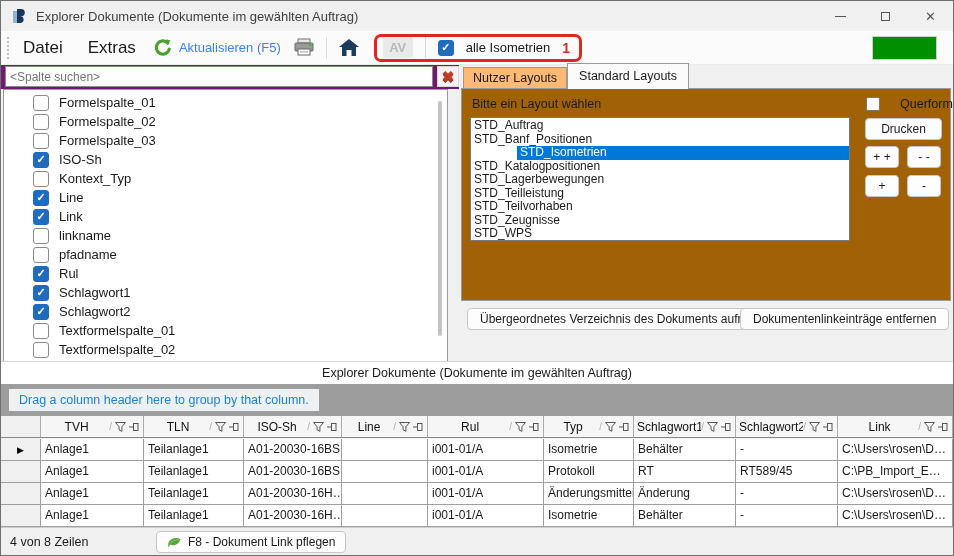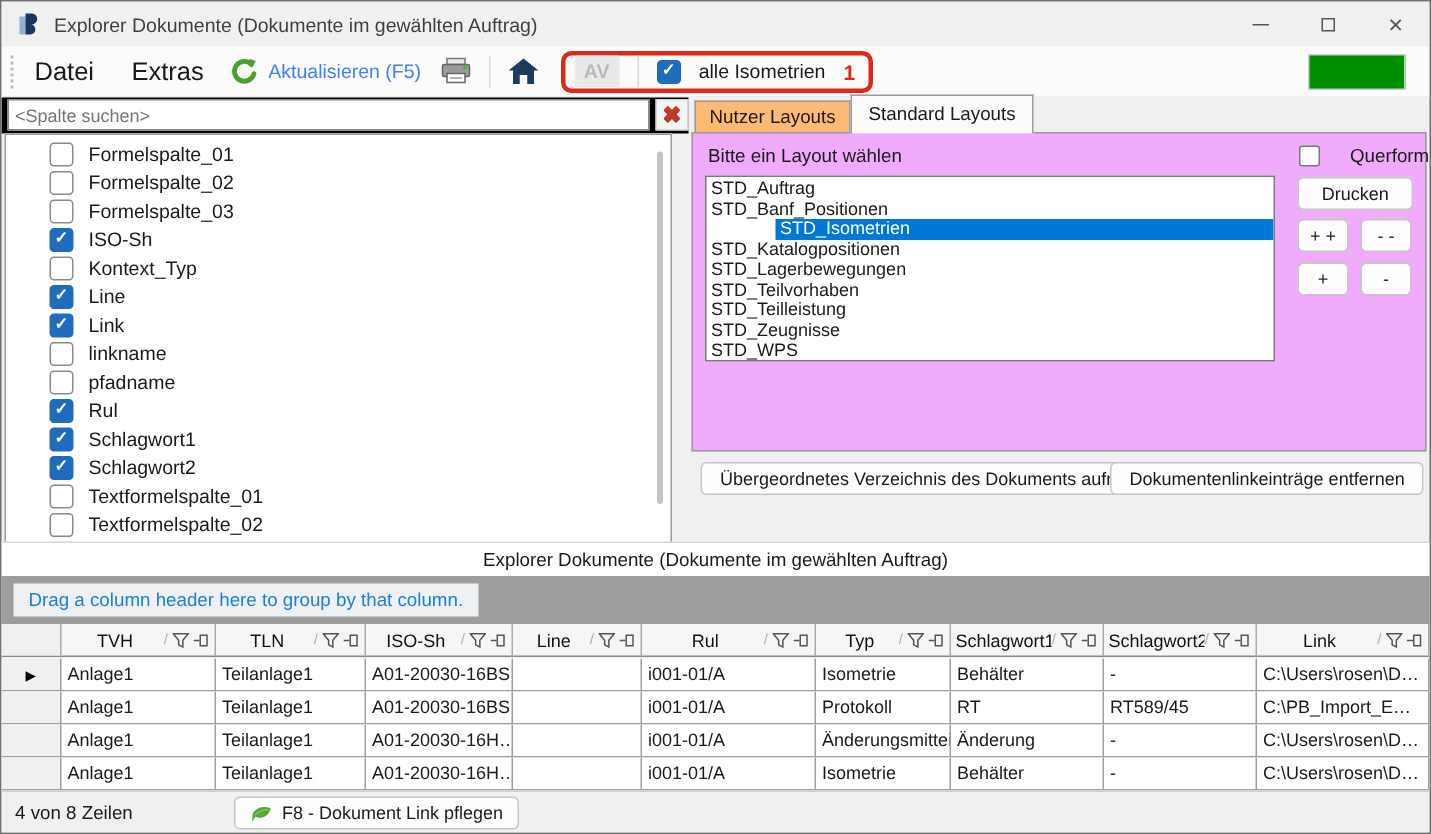--- a/index.html
+++ b/index.html
@@ -35,40 +35,40 @@
   .ann-sep{ width:1px; height:21px; background:#dadada; }
   .cb{ width:16px; height:16px; border:1px solid #8a8a8a; border-radius:3px; background:#fff;
     display:inline-flex; align-items:center; justify-content:center; flex:0 0 auto; }
   .cb.checked{ background:#1f6cbe; border-color:#1f6cbe; }
   .cb.checked::after{ content:"✓"; color:#fff; font-size:11px; font-weight:bold; line-height:1; }
   .iso-label{ font-size:13px; color:#1a1a1a; }
   .ann-num{ font-size:14px; font-weight:bold; color:#e0261d; }
   .green-indicator{ margin-left:auto; margin-right:16px; width:65px; height:24px;
     background:#008f00; border:1px solid #cfcfcf; }
   
-  .search-row{ position:absolute; top:64px; left:0; width:458px; height:24px; background:#000000; }
+  .search-row{ position:absolute; top:64px; left:0; width:458px; height:24px; background:#701a75; }
   .search-input{ position:absolute; left:4px; top:1px; width:428px; height:21px;
     border:1px solid #8a8a8a; font-size:12px; padding:0 4px; color:#333;
     font-family:"Liberation Sans",sans-serif; }
   .clear-btn{ position:absolute; left:436px; top:1px; width:22px; height:21px;
     background:#f4f4f4; border:1px solid #dcd3cd; display:flex; align-items:center; justify-content:center; }
   .clear-x{ color:#c43a26; font-size:15px; font-weight:bold; line-height:1; text-shadow:0 1px 0 #8e2416; }
   .column-list{ position:absolute; left:2px; top:88px; width:445px; height:348px; background:#fff;
     border:1px solid #9a9a9a; overflow:hidden; padding-top:3px; }
   .col-item{ display:flex; align-items:center; height:19px; padding-left:29px; gap:10px; }
   .col-label{ font-size:13px; color:#1a1a1a; }
   .list-scrollbar{ position:absolute; left:437px; top:100px; width:4px; height:235px;
     background:#c3c3c3; border-radius:2px; }
   
   .tabs{ position:absolute; left:462px; top:64px; height:24px; display:flex; align-items:flex-end; }
   .tab{ font-size:12.5px; color:#1a1a1a; background:#fdba74; border:1px solid #9a9a9a; border-bottom:none;
     padding:3px 9px 4px 9px; font-family:"Liberation Sans",sans-serif;}
   .tab.active{ background:#fbfbfb; padding:5px 11px 6px 11px; position:relative; z-index:3; }
   .groupbox{ position:absolute; left:460px; top:87px; width:490px; height:213px;
-    border:1px solid #9a9a9a; background:#f0abfc; }
+    border:1px solid #9a9a9a; background:#a16207; }
   .prompt-label{ position:absolute; left:10px; top:8px; font-size:12.5px; color:#1a1a1a; }
   .layout-list{ position:absolute; left:8px; top:28px; width:380px; height:124px; background:#fff;
     border:1px solid #7a7a7a; overflow:hidden; padding-top:1px; }
   .lay-item{ font-size:12px; color:#1a1a1a; line-height:13.5px; padding-left:3px; white-space:nowrap; }
   .lay-item.selected{ background:#0078d7; color:#fff;margin-left:46px; }
   .querformat{ position:absolute; left:404px; top:8px; display:flex; align-items:center; gap:20px; }
   .cb-small{ width:14px; height:14px; border:1px solid #7a7a7a; border-radius:2px; background:#fff; }
   .qf-label{ font-size:12.5px; color:#1a1a1a; }
   .btn{ background:#fdfdfd; border:1px solid #c6c6c6; border-radius:4px; font-size:12px; color:#1a1a1a;
     font-family:"Liberation Sans",sans-serif; }
@@ -242,22 +242,22 @@
   </div>
 
   <div class="groupbox">
     <span class="prompt-label">Bitte ein Layout wählen</span>
     <div class="layout-list">
         <div class="lay-item">STD_Auftrag</div>
         <div class="lay-item">STD_Banf_Positionen</div>
         <div class="lay-item selected">STD_Isometrien</div>
         <div class="lay-item">STD_Katalogpositionen</div>
         <div class="lay-item">STD_Lagerbewegungen</div>
+        <div class="lay-item">STD_Teilleistung</div>
         <div class="lay-item">STD_Teilvorhaben</div>
-        <div class="lay-item">STD_Teilleistung</div>
         <div class="lay-item">STD_Zeugnisse</div>
         <div class="lay-item">STD_WPS</div>
       </div>
     <div class="querformat">
       <span class="cb-small"></span>
       <span class="qf-label">Querformat</span>
     </div>
     <button class="btn drucken-btn">Drucken</button>
     <button class="btn pp-btn">+ +</button>
     <button class="btn mm-btn">- -</button>

